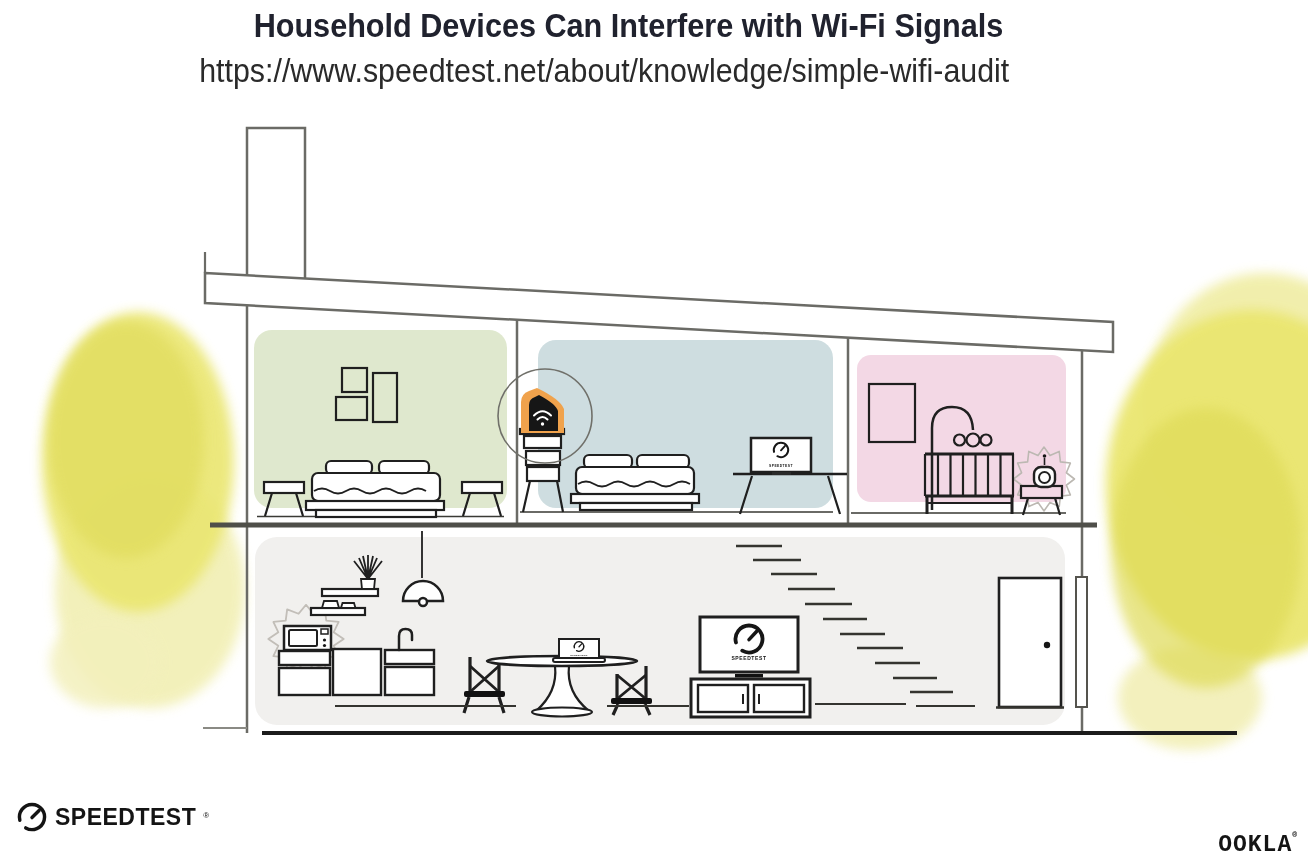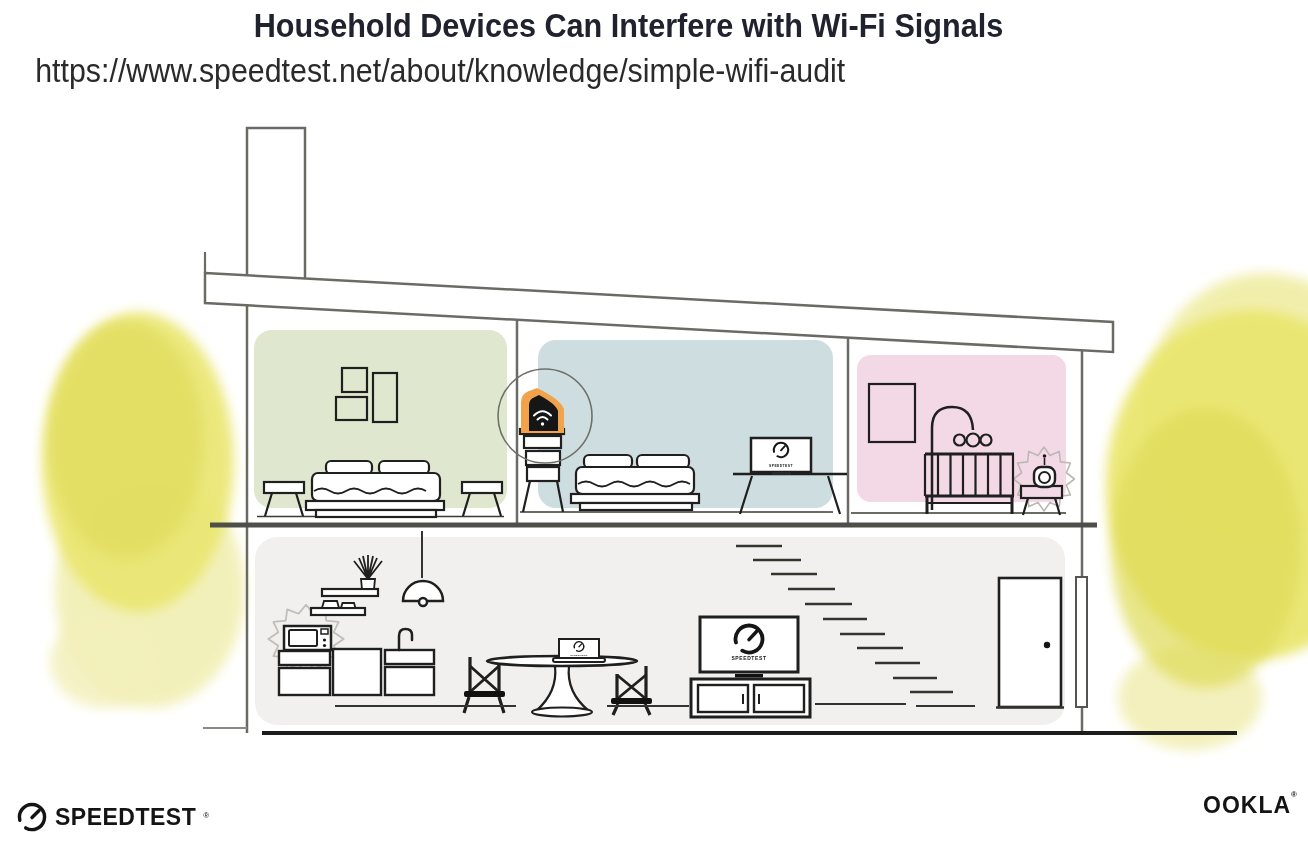--- a/index.html
+++ b/index.html
@@ -6,34 +6,34 @@
   body{
     width:1308px;height:861px;position:relative;overflow:hidden;
     background:#ffffff;font-family:"Liberation Sans",sans-serif;
   }
   .title{
     position:absolute;top:6px;left:0;width:1256px;text-align:center;
     font-size:34px;font-weight:800;color:#20222e;margin:0;letter-spacing:0;
   }
   .title>span{display:inline-block;transform:scaleX(.9);transform-origin:center;}
   .url{
-    position:absolute;top:52px;left:0;width:1044px;text-align:left;
+    position:absolute;top:52px;left:0;width:1044px;text-align:right;
     font-size:33px;font-weight:400;color:#2a2a2a;
   }
   .url>span{display:inline-block;transform:scaleX(.92);transform-origin:center;}
   .scene{position:absolute;left:0;top:0;}
   .footer-speedtest{
     position:absolute;left:16px;top:801px;display:flex;align-items:center;gap:7px;
     color:#141414;
   }
   .footer-speedtest .st-word{font-size:23px;font-weight:700;letter-spacing:.5px;}
   .footer-speedtest sup{font-size:8px;vertical-align:top;position:relative;top:-2px;}
   .footer-ookla{
-    position:absolute;right:10px;top:792px;color:#141414;
-    font-size:23px;font-weight:700;letter-spacing:1px;
+    position:absolute;right:10px;top:832px;color:#141414;
+    font-size:23px;font-weight:700;letter-spacing:1px;font-family:Liberation Mono, monospace;
   }
   .footer-ookla sup{font-size:8px;vertical-align:top;position:relative;top:-2px;}
   svg text{font-family:"Liberation Sans",sans-serif;}
 </style>
 </head>
 <body>
 
 <h1 class="title"><span>Household Devices Can Interfere with Wi-Fi Signals</span></h1>
 <div class="url"><span>https://www.speedtest.net/about/knowledge/simple-wifi-audit</span></div>
 

